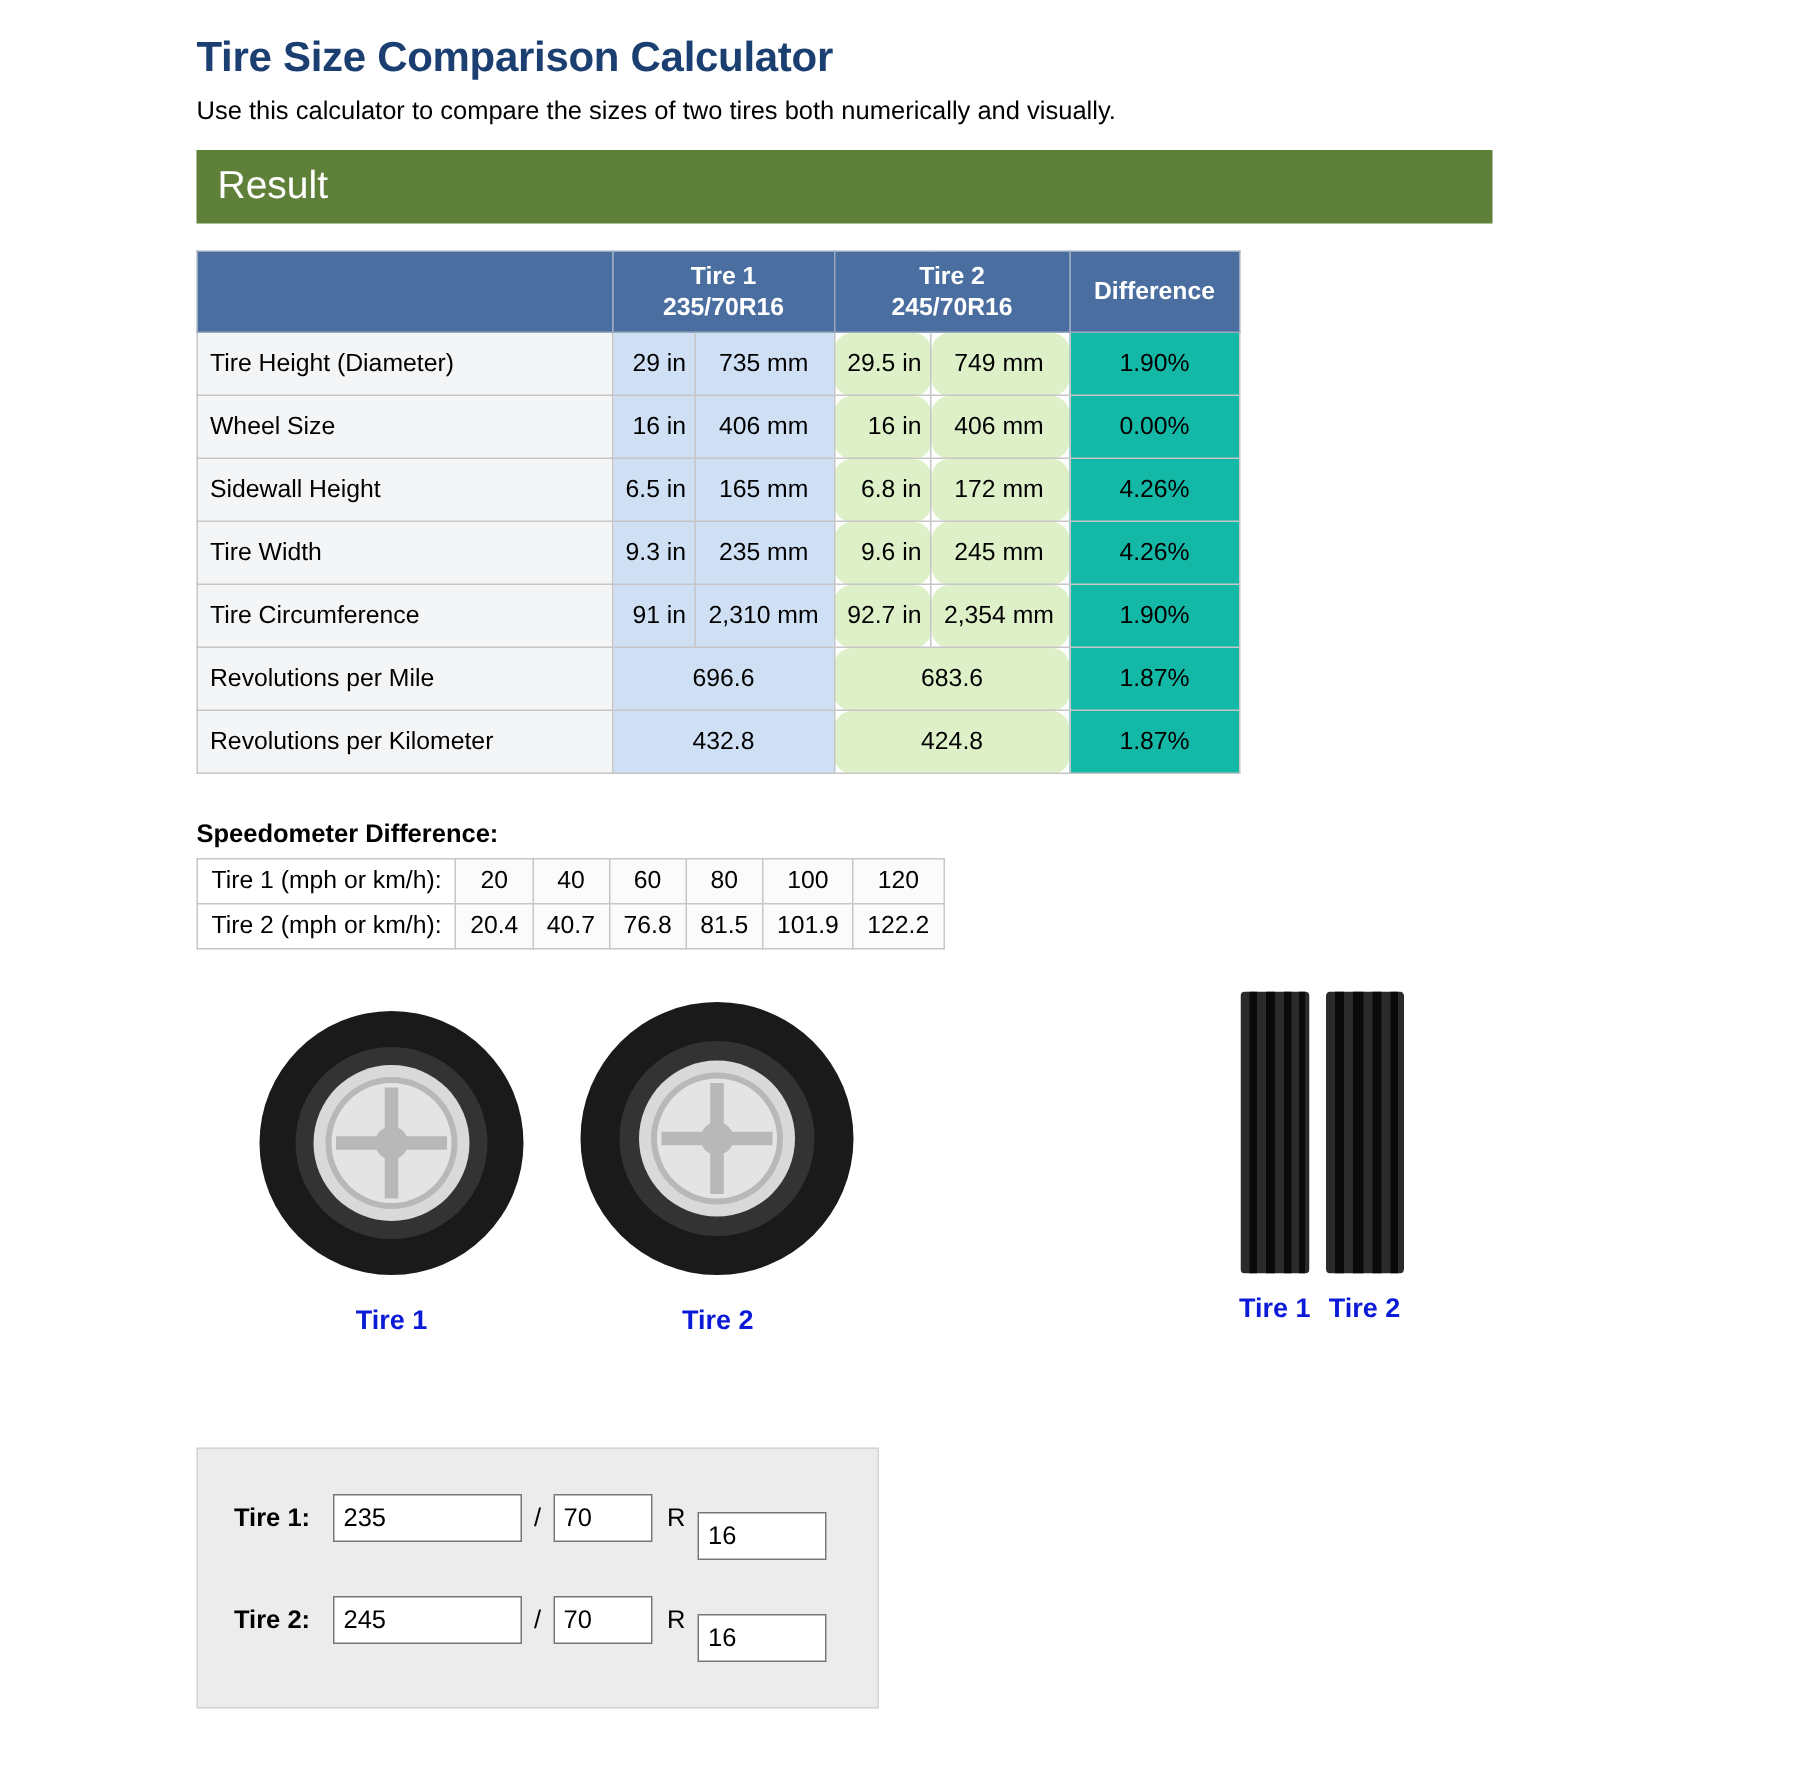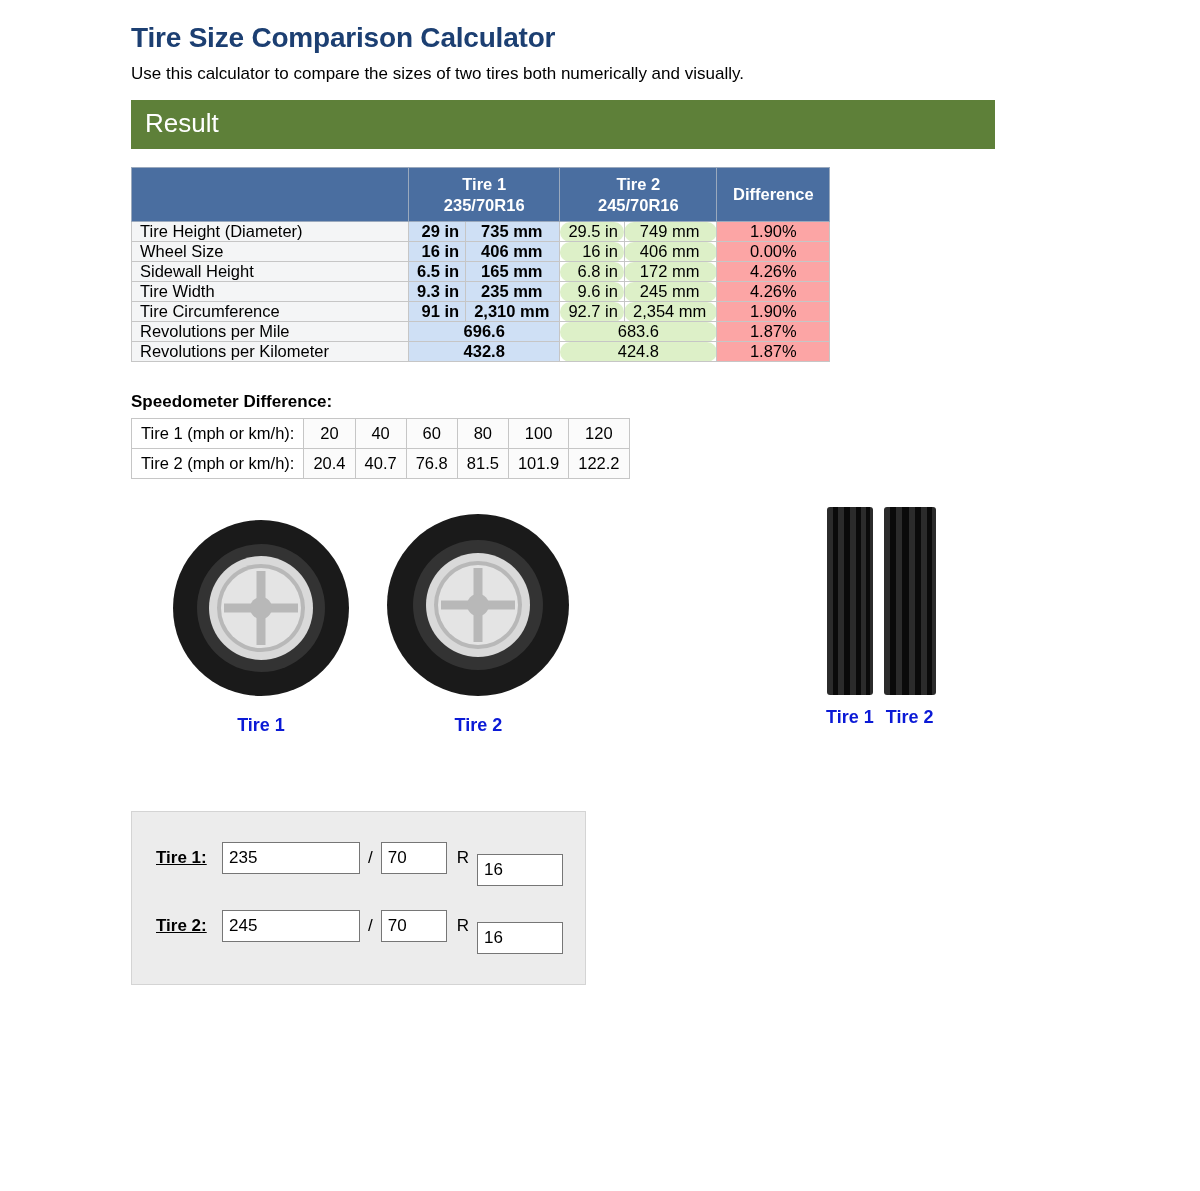--- a/index.html
+++ b/index.html
@@ -52,34 +52,34 @@
     background: #4a6ea0;
     color: #ffffff;
     font-weight: bold;
     text-align: center;
     border: 1px solid #9aa9bd;
     padding: 6px 10px;
     line-height: 1.25;
   }
   table.result td {
     border: 1px solid #c6c6c6;
-    padding: 0 8px;
+    padding: 11px 8px;
     text-align: center;
     white-space: nowrap;
   }
   td.rowlabel {
     text-align: left !important;
     background: #f4f5f6;
     padding-left: 8px !important;
     padding-right: 10px !important;
     min-width: 258px;
   }
-  td.t1 { background: #cfe0f5; font-weight: bold; }
+  td.t1 { background: #cfe0f5; }
   td.t2 { background: #ddf0c8; border-radius: 12px; }
-  td.diff { background: #fca5a5; min-width: 96px; }
+  td.diff { background: #14b8a6; min-width: 96px; }
   td.num-in { text-align: right !important; padding-right: 6px !important; }
   td.num-mm { text-align: center; padding-right: 10px !important; }
   .th-sub { font-weight: bold; }
 
   
   .speedo-label {
     font-size: 17px;
     font-weight: bold;
     margin: 0 0 6px 0;
   }
@@ -146,31 +146,30 @@
     align-items: center;
     margin-bottom: 12px;
   }
   .form-row .rlabel {
     font-weight: bold;
     font-size: 17px;
     width: 74px;
     text-align: left;
     padding-left: 8px;
     box-sizing: border-box;
-    text-decoration: underline;
   }
   .form-row input.txt {
     font-family: "Liberation Sans", sans-serif;
     font-size: 17px;
     padding: 5px 6px;
     border: 1px solid #767676;
     background: #fff;
     box-sizing: border-box;
   }
-  .w-wide { width: 138px; }
+  .w-wide { width: 126px; }
   .w-mid  { width: 66px; }
   .w-small{ width: 86px; margin-top: 24px; }
   .sep {
     font-size: 17px;
     margin: 0 8px;
   }
   .sep-r {
     font-size: 17px;
     margin: 0 8px 0 10px;
   }

